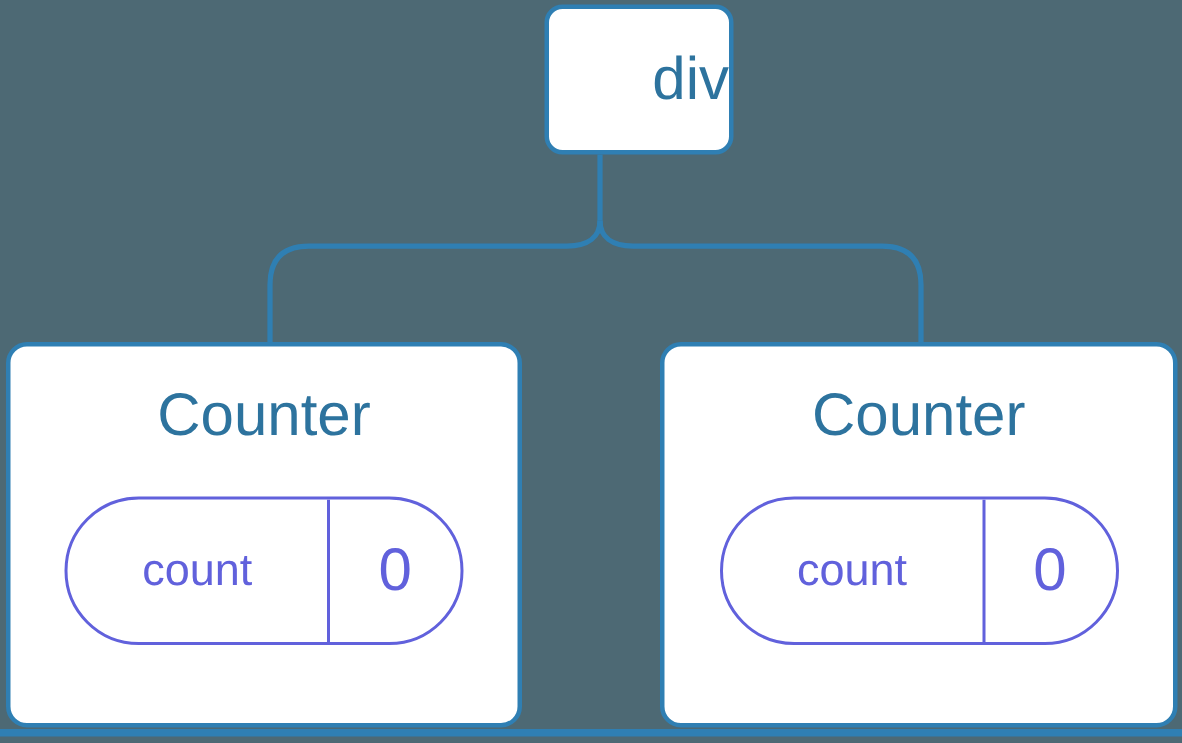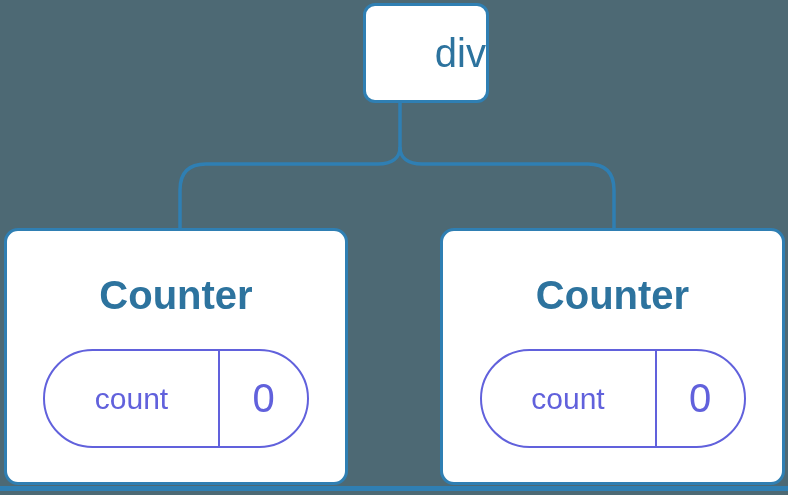--- a/index.html
+++ b/index.html
@@ -52,23 +52,23 @@
     background: var(--node-fill, #ffffff);
     border: 3px solid var(--line, #2f7fb3);
     border-radius: 14px;
     display: flex;
     flex-direction: column;
     align-items: center;
   }
   .card-left  { left: 4px;   width: 344px; }
   .card-right { left: 440px; width: 345px; }
   .card-title {
-    margin-top: 44px;
+    margin-top: 26px;
     font-size: 40px;
-    font-weight: 700;
+    font-weight: 400;
     line-height: 1;
     color: var(--label, #2d739e);
   }
   .pill {
     margin-top: 34px;
     width: 266px; height: 99px;
     box-sizing: border-box;
     border: 2.5px solid var(--state, #6161dc);
     border-radius: 50px;
     display: flex;

